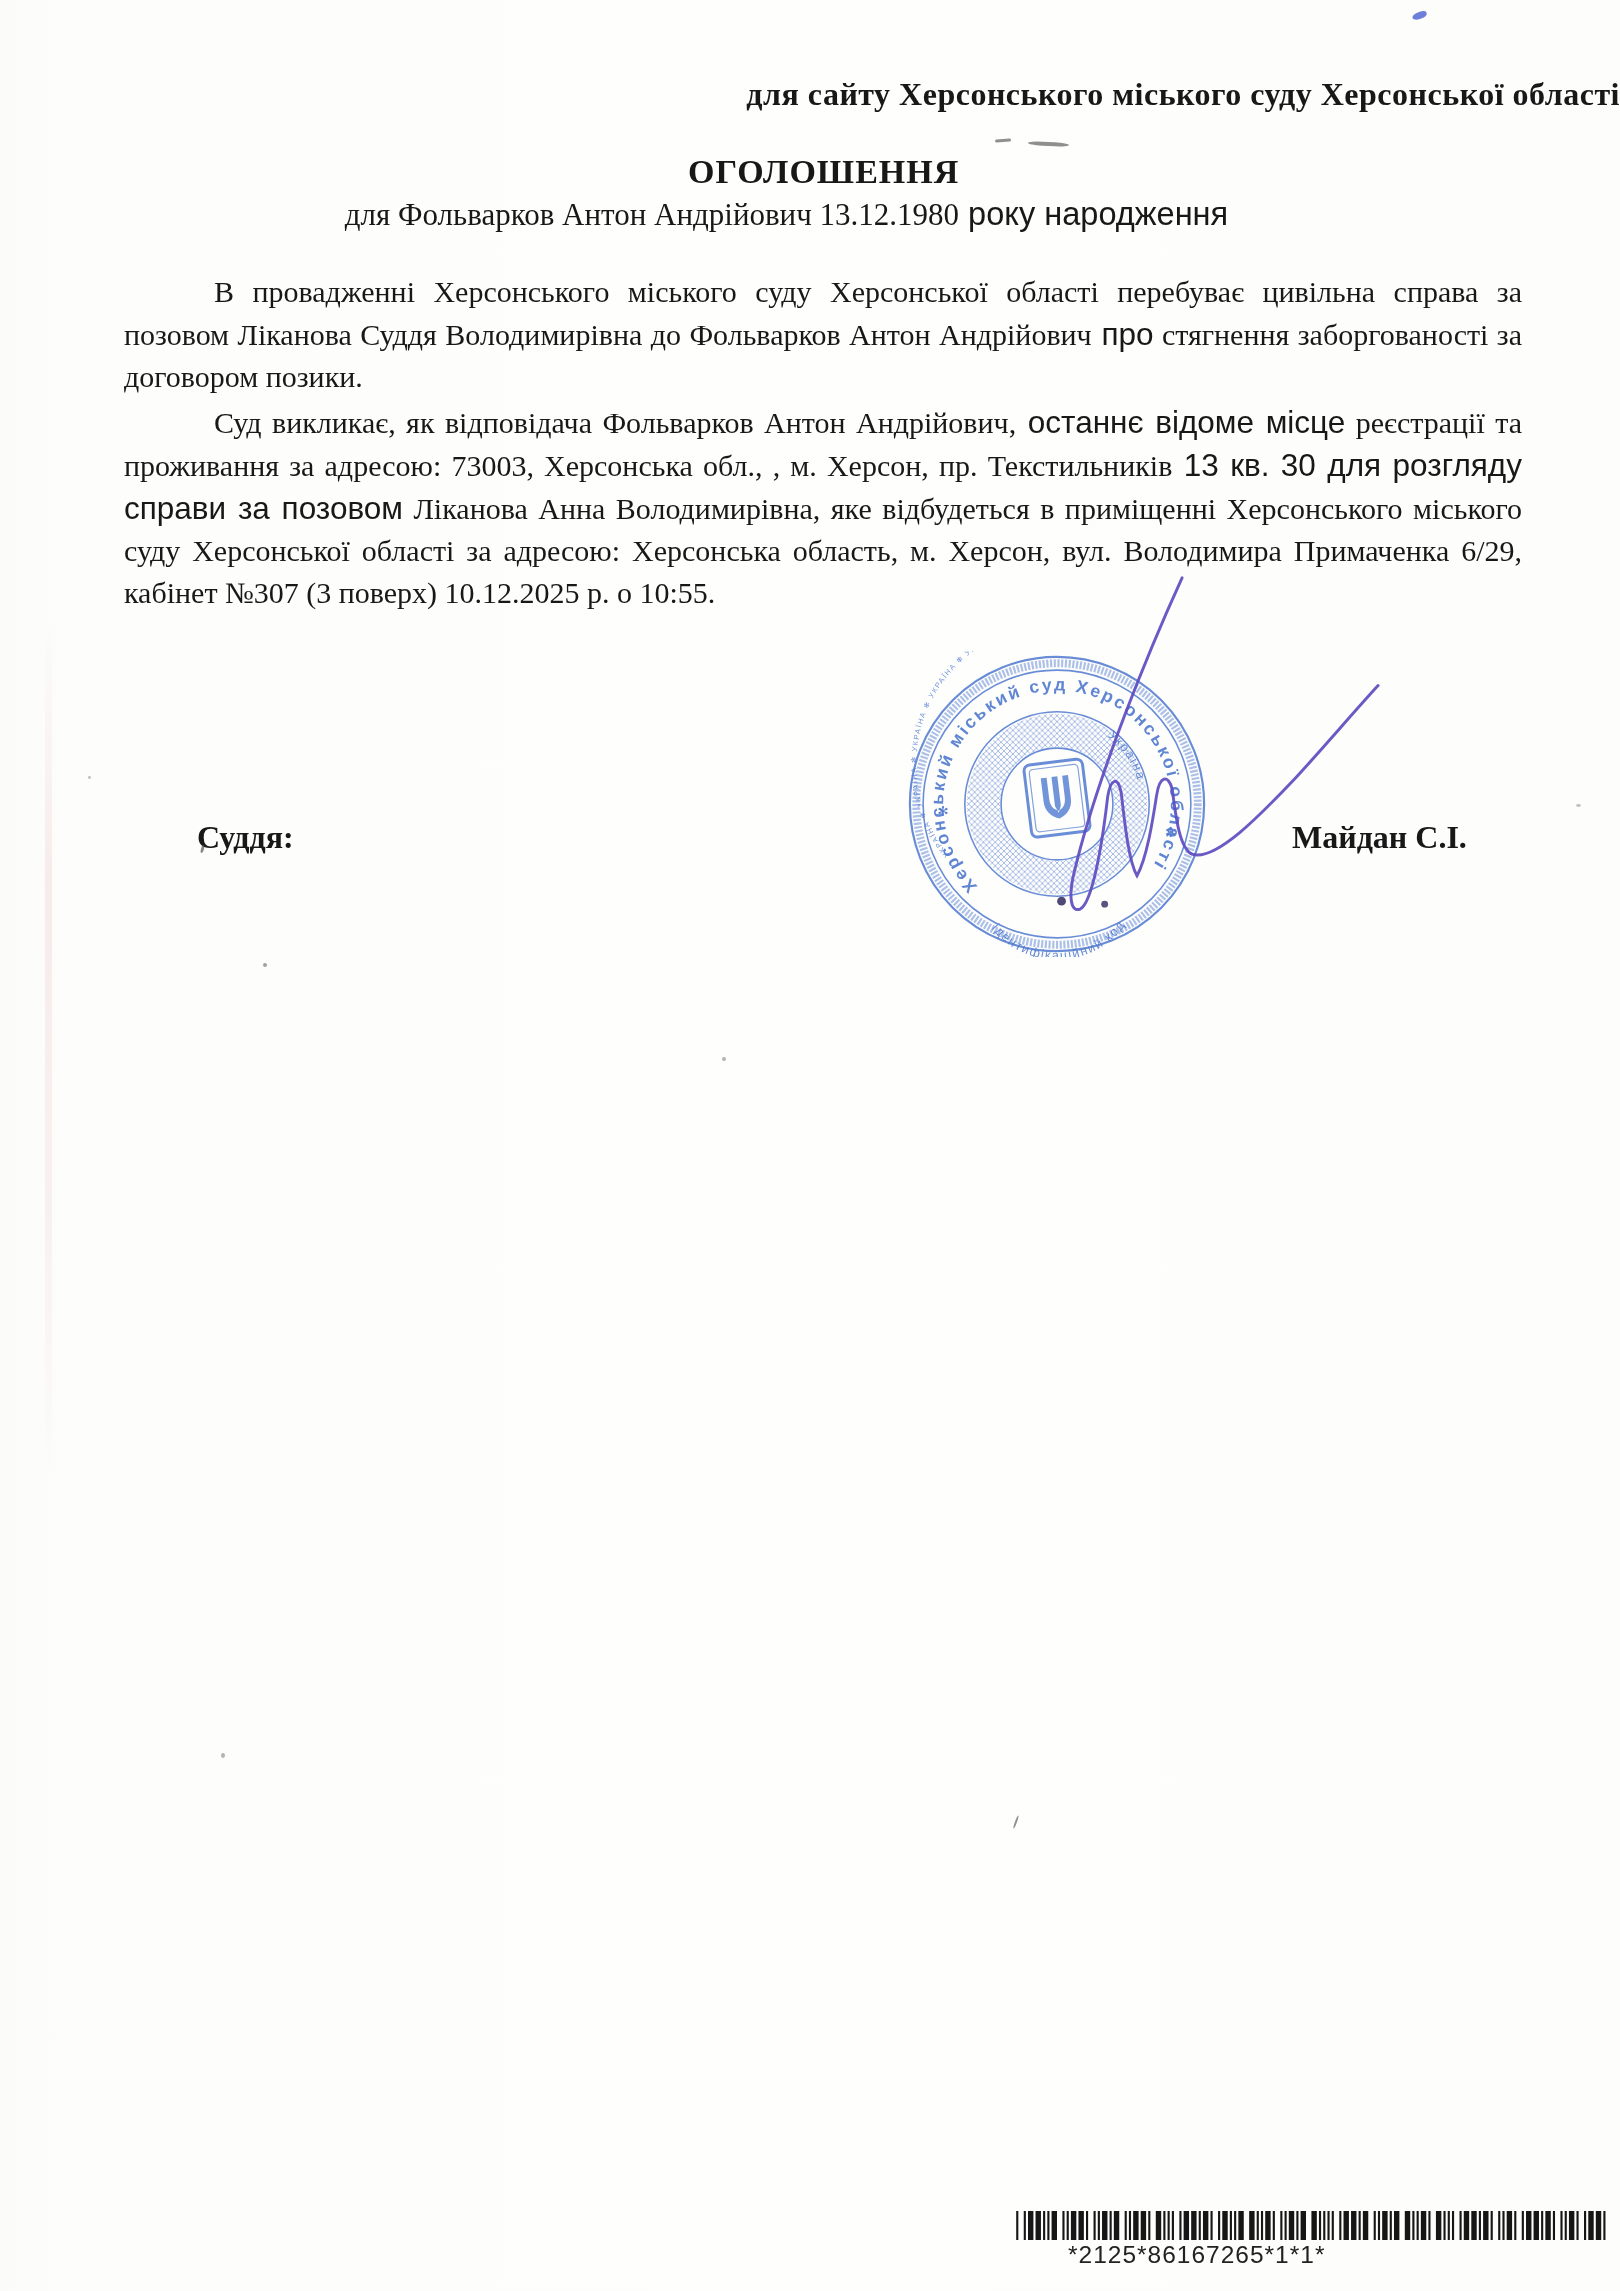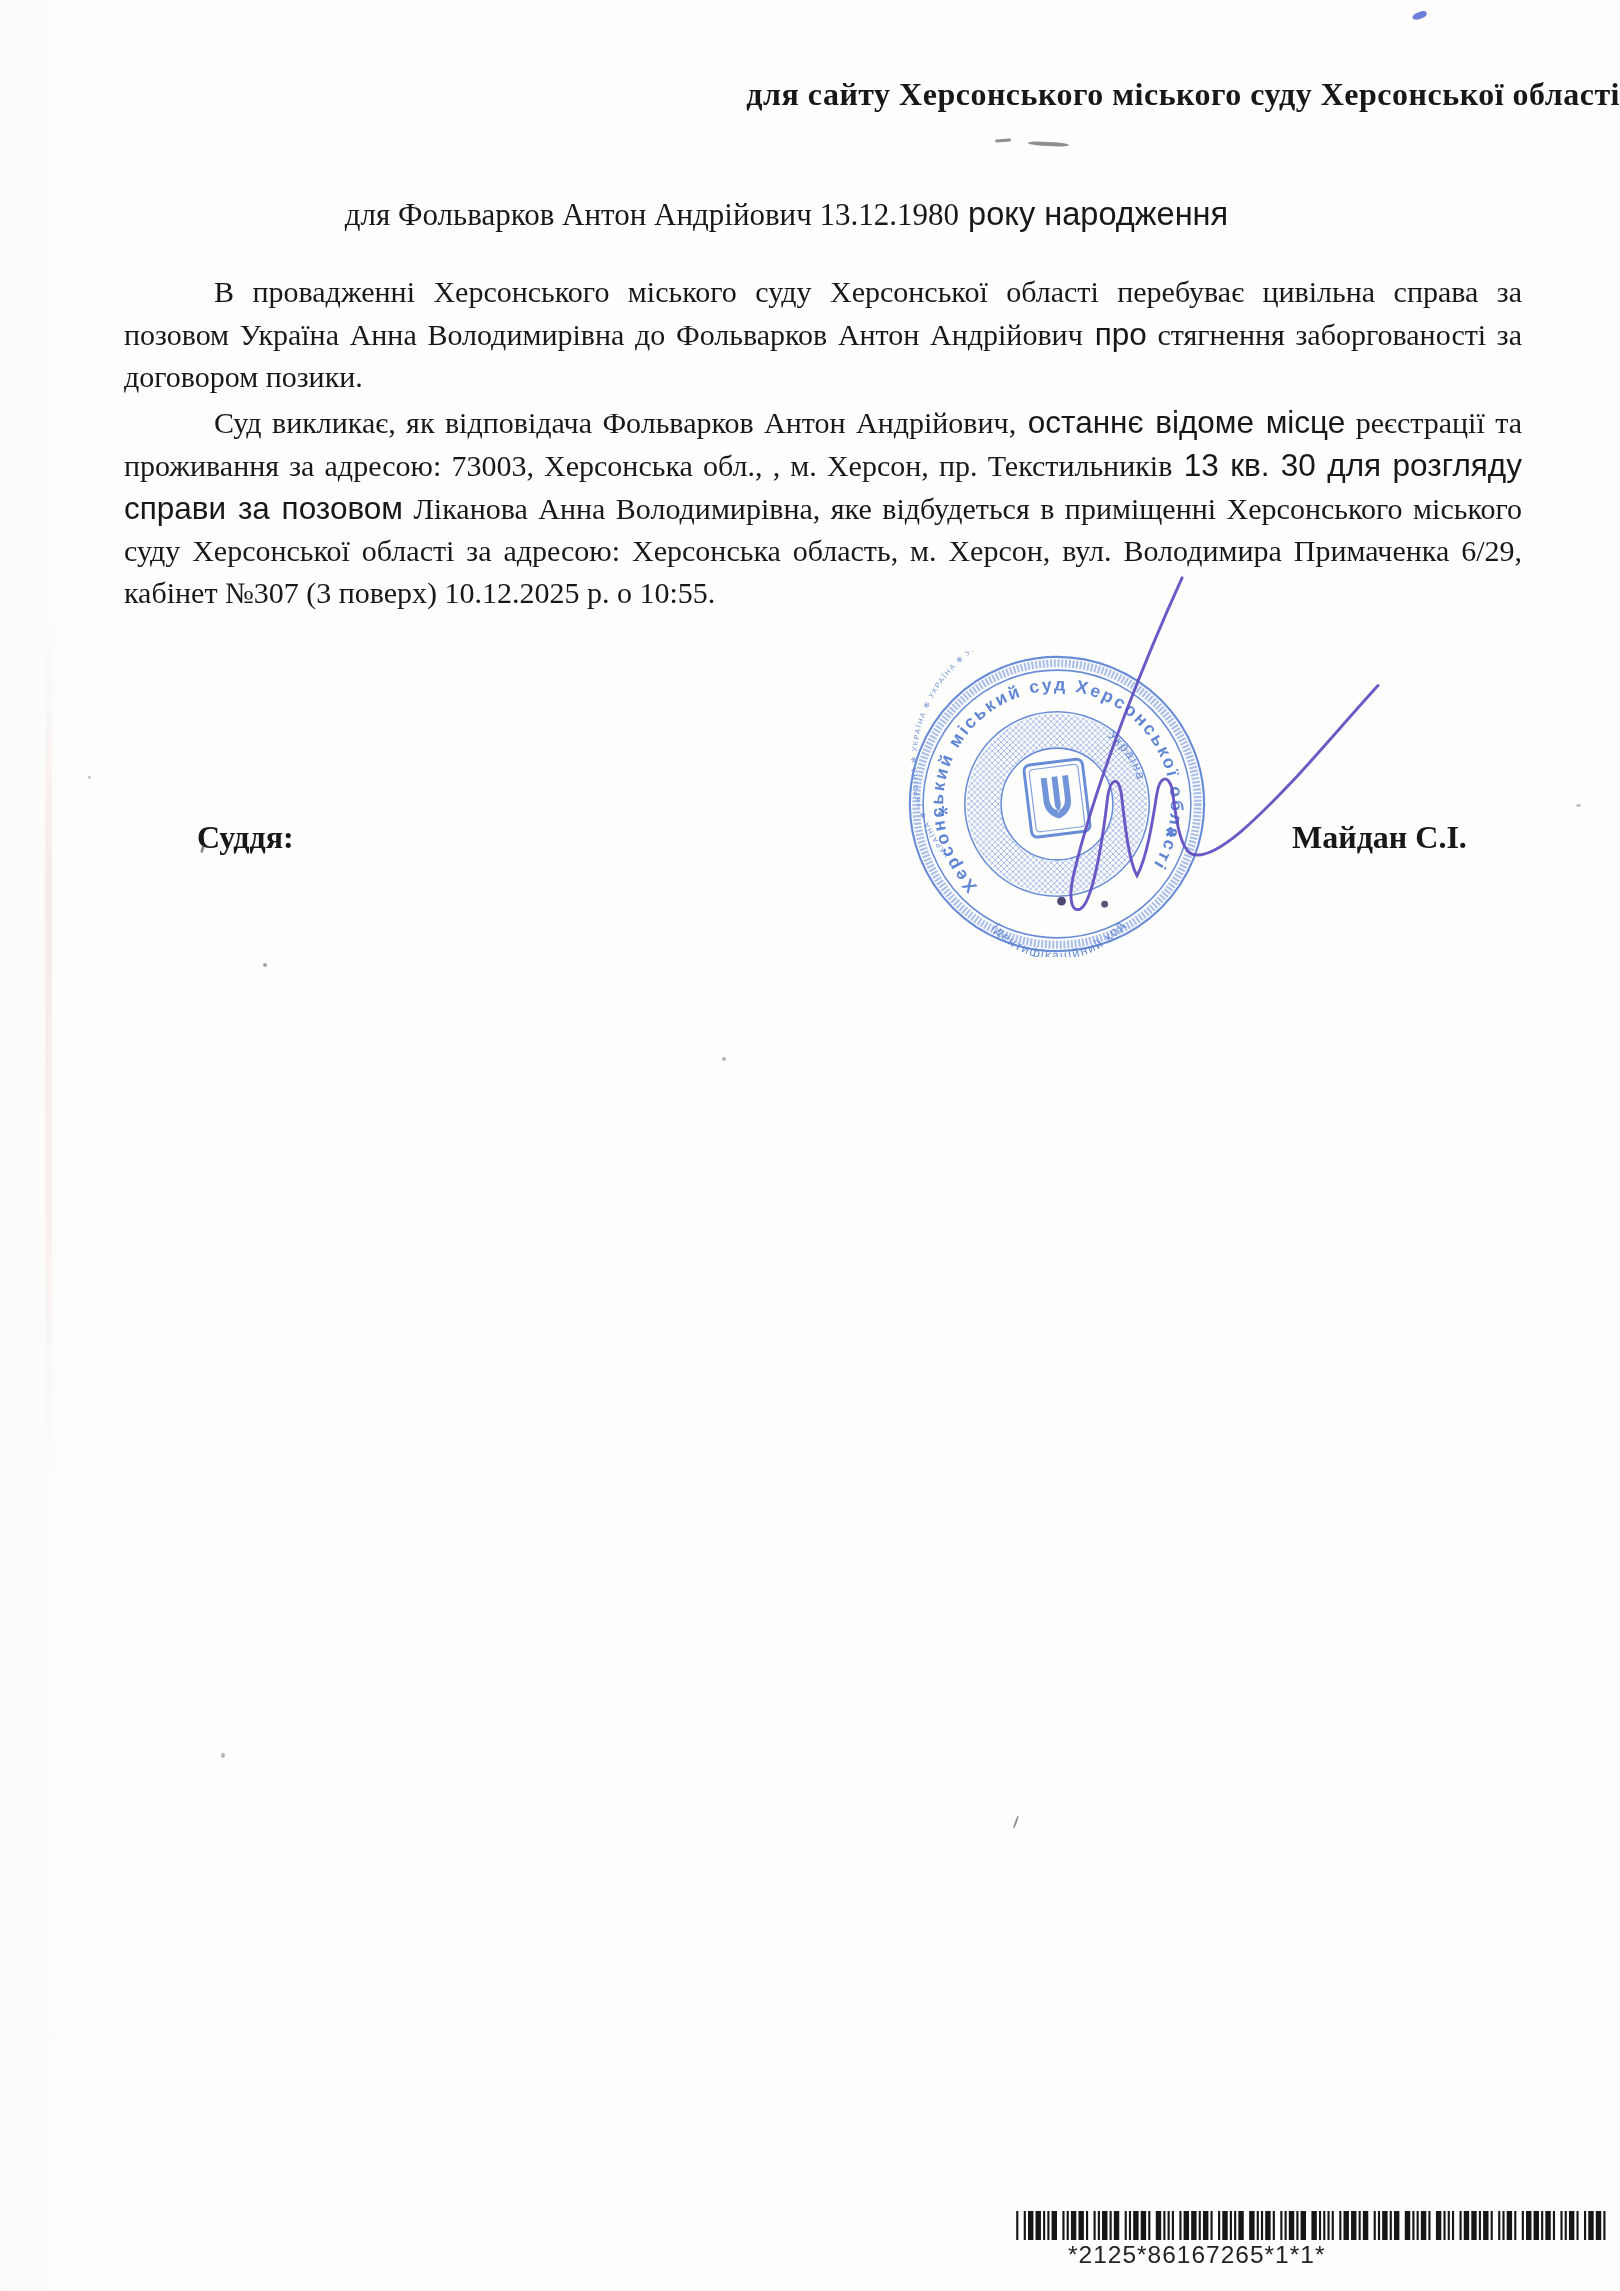--- a/index.html
+++ b/index.html
@@ -59,25 +59,26 @@
 
 <div class="page">
 
   <div class="site-header">для сайту Херсонського міського суду Херсонської області</div>
 
   <div class="smudge">
       <i class="s1"></i>
       <i class="s2"></i>
     </div>
 
+  <div class="doc-title">ОГОЛОШЕННЯ</div>
 
   <div class="doc-subtitle"><span class="serif">для Фольварков Антон Андрійович 13.12.1980</span><span class="sans"> року народження</span></div>
 
   <div class="body-text">
-    <p><span class="serif">В провадженні Херсонського міського суду Херсонської області перебуває цивільна справа за позовом Україна Анна Володимирівна до Фольварков Антон Андрійович</span><span class="sans"> про</span><span class="serif"> стягнення заборгованості за договором позики.</span></p>
+    <p><span class="serif">В провадженні Херсонського міського суду Херсонської області перебуває цивільна справа за позовом Ліканова Суддя Володимирівна до Фольварков Антон Андрійович</span><span class="sans"> про</span><span class="serif"> стягнення заборгованості за договором позики.</span></p>
     <p><span class="serif">Суд викликає, як відповідача Фольварков Антон Андрійович,</span><span class="sans"> останнє відоме місце</span><span class="serif"> реєстрації та проживання за адресою: 73003, Херсонська обл., , м. Херсон, пр. Текстильників</span><span class="sans"> 13 кв. 30 </span><span class="serif"> </span><span class="sans">для розгляду справи за позовом</span><span class="serif"> Ліканова Анна Володимирівна, яке відбудеться в приміщенні Херсонського міського суду Херсонської області за адресою: Херсонська область, м. Херсон, вул. Володимира Примаченка 6/29, кабінет №307 (3 поверх) 10.12.2025 р. о 10:55.</span></p>
   </div>
 
   <div class="sign-row">
     <span class="judge-label">Суддя:</span>
     <span class="judge-name">Майдан С.І.</span>
   </div>
 
   <div class="stamp-wrap">
     <svg width="306" height="306" viewBox="0 0 312 312">

